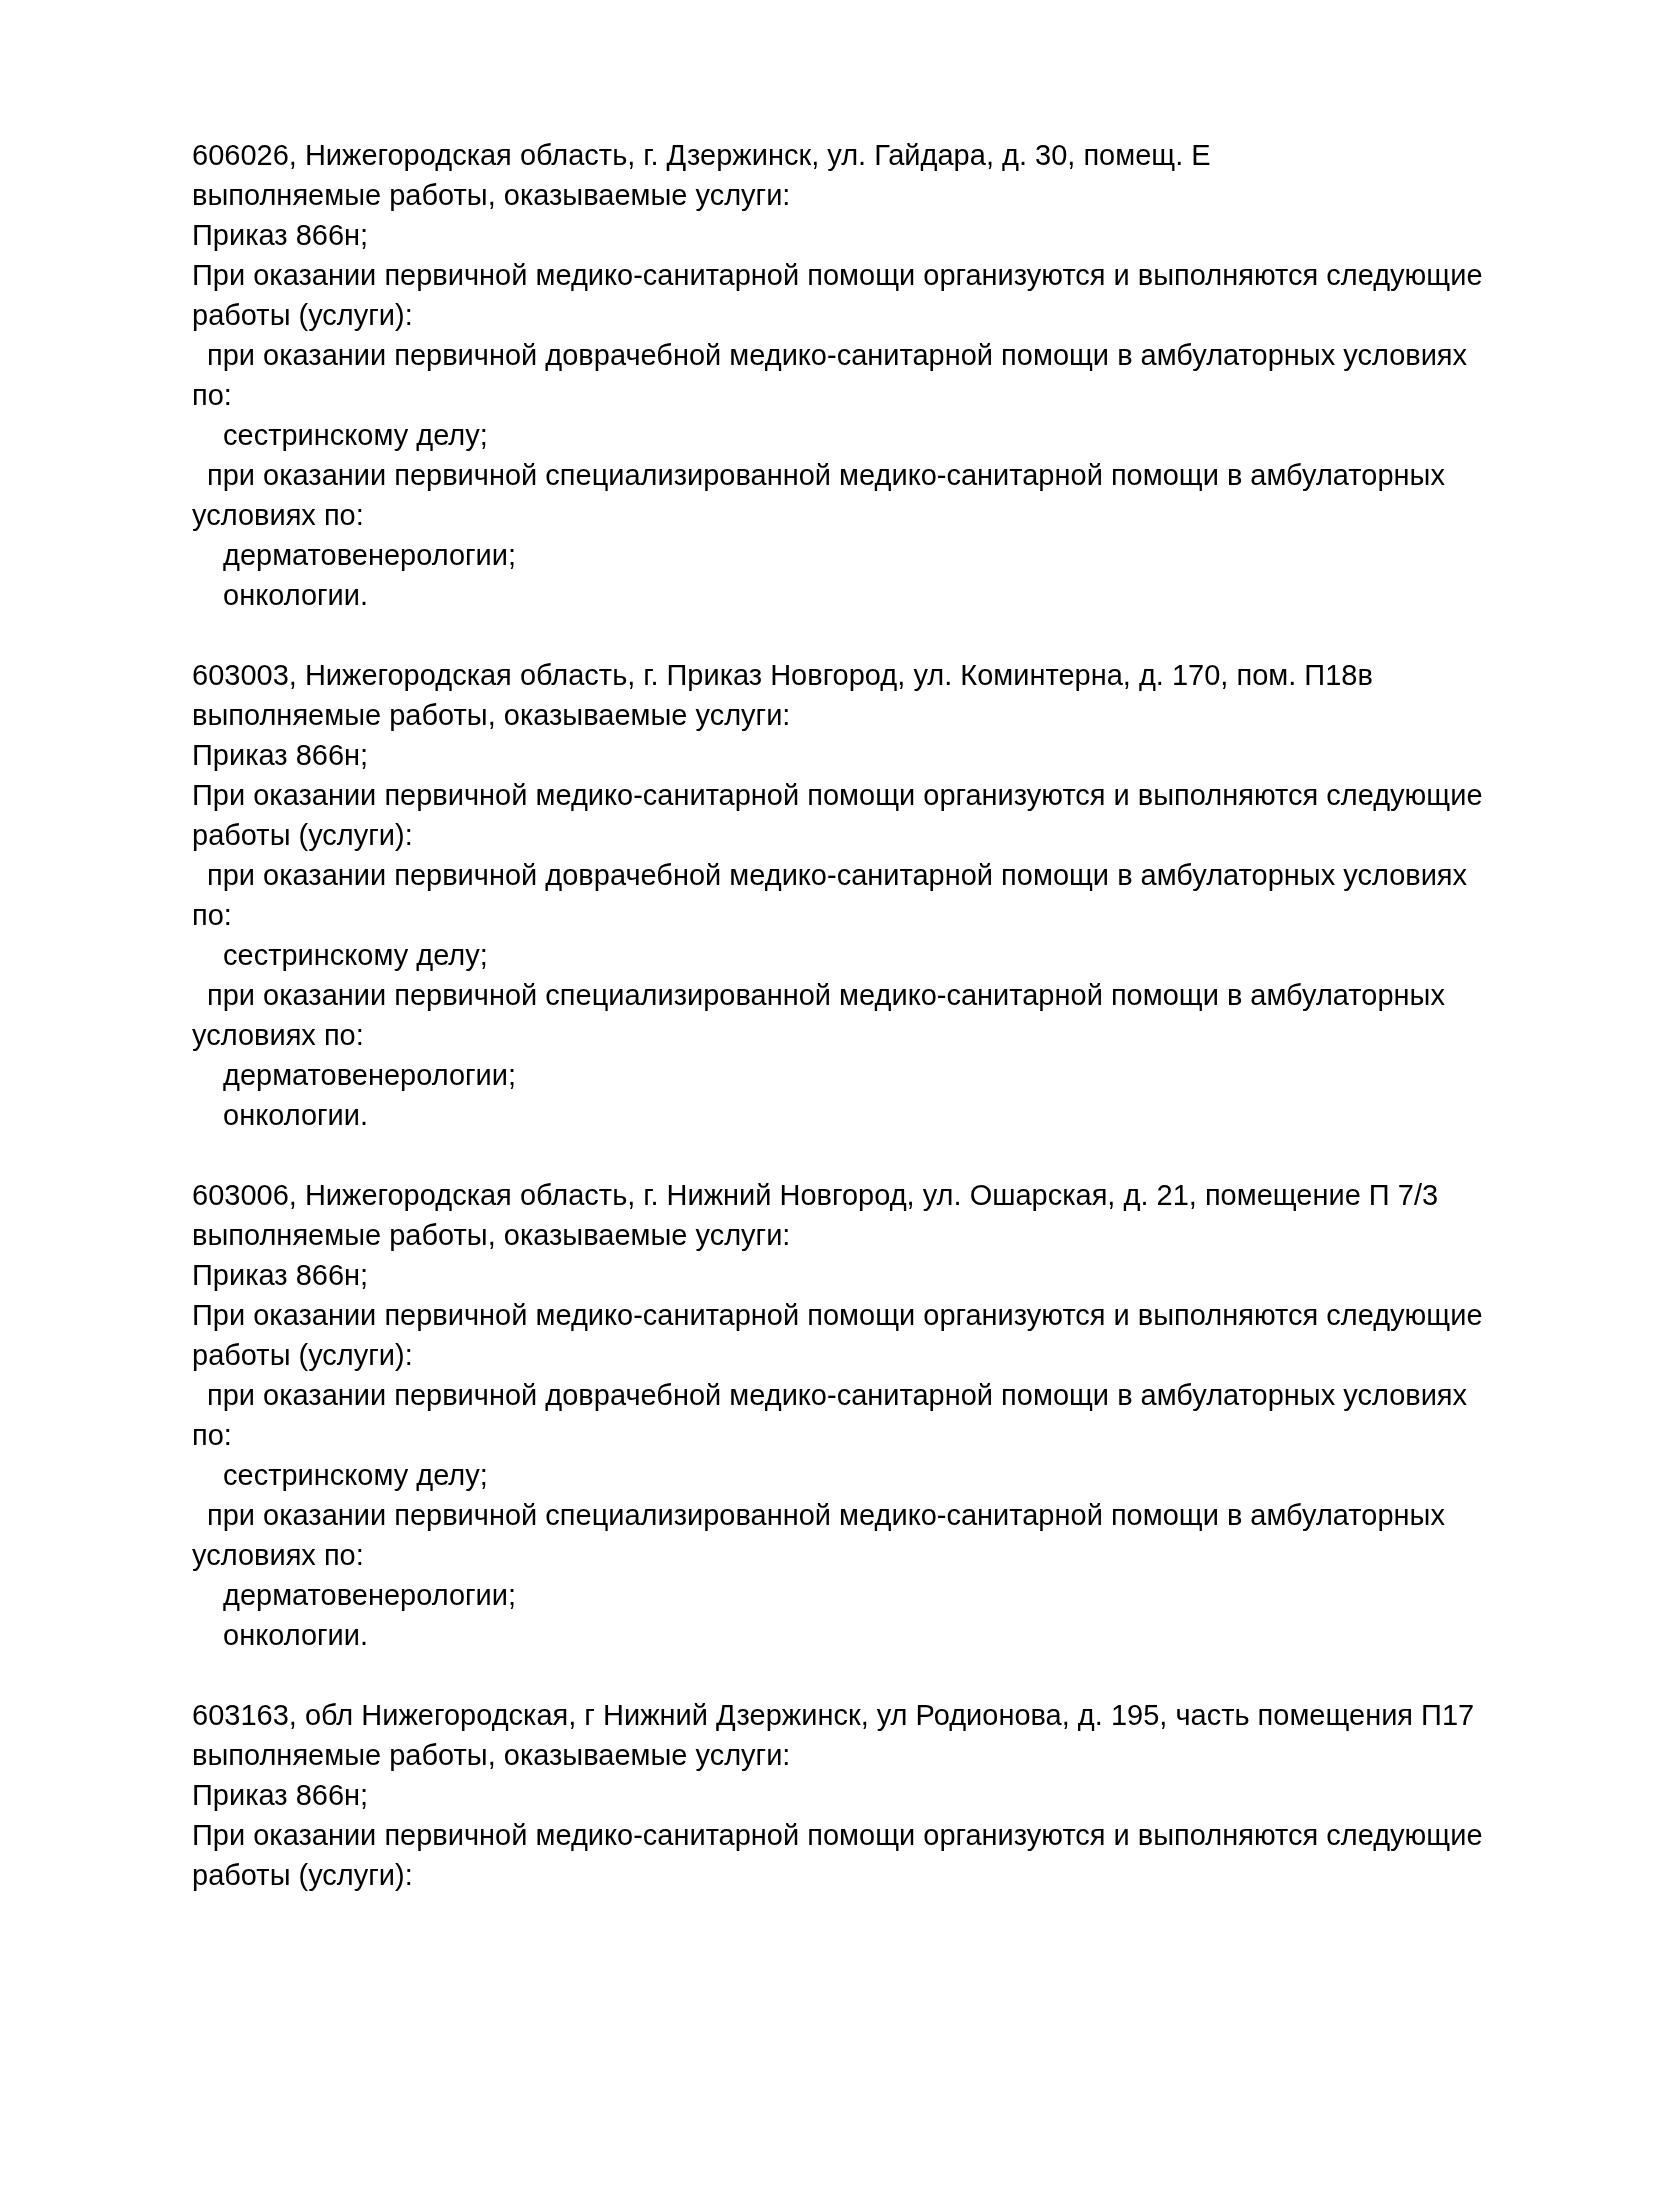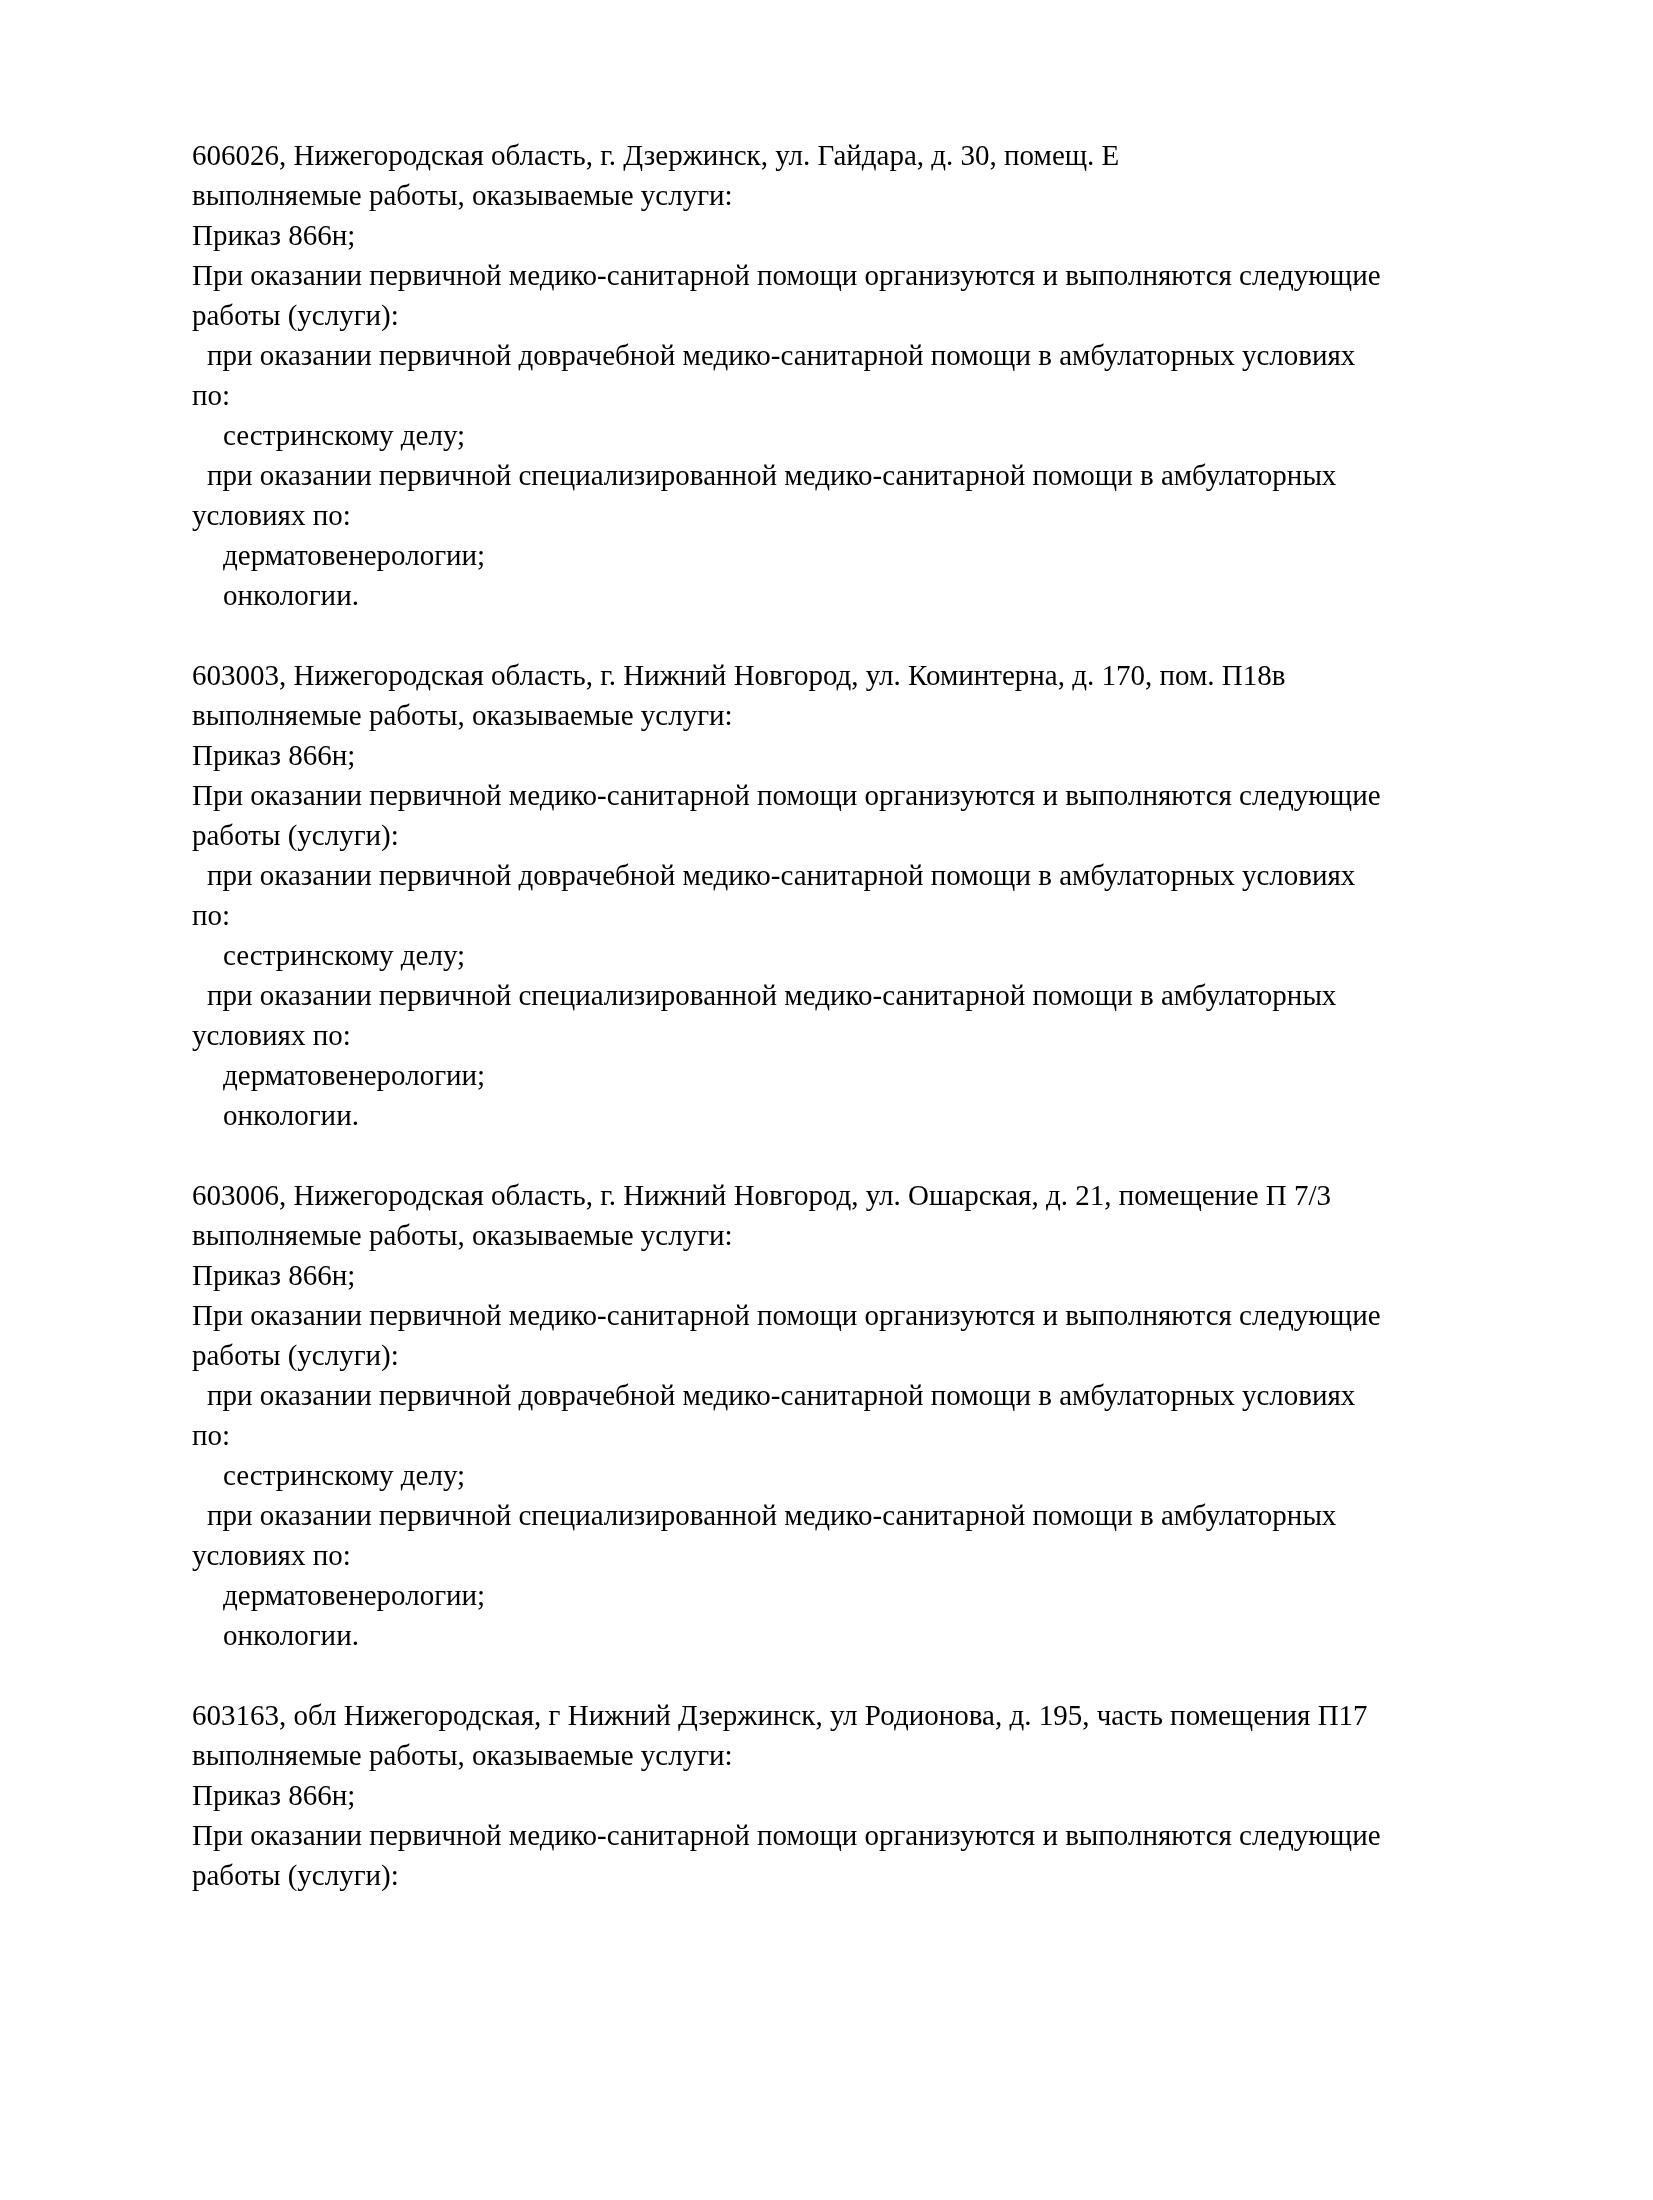--- a/index.html
+++ b/index.html
@@ -10,21 +10,21 @@
   body {
     width: 1653px;
     height: 2200px;
     overflow: hidden;
   }
   .page {
     box-sizing: border-box;
     width: 1653px;
     height: 2200px;
     padding: 135px 150px 0 192px;
-    font-family: Liberation Serif, serif;
+    font-family: Liberation Sans, sans-serif;
     font-size: 29px;
     line-height: 40px;
     color: #000000;
     background: #ffffff;
   }
   .block {
     margin: 0 0 40px 0;
   }
   .line {
     white-space: nowrap;
@@ -45,21 +45,21 @@
       <div class="line indent-0">работы (услуги):</div>
       <div class="line indent-1">при оказании первичной доврачебной медико-санитарной помощи в амбулаторных условиях</div>
       <div class="line indent-0">по:</div>
       <div class="line indent-2">сестринскому делу;</div>
       <div class="line indent-1">при оказании первичной специализированной медико-санитарной помощи в амбулаторных</div>
       <div class="line indent-0">условиях по:</div>
       <div class="line indent-2">дерматовенерологии;</div>
       <div class="line indent-2">онкологии.</div>
     </div>
     <div class="block">
-      <div class="line indent-0">603003, Нижегородская область, г. Нижний Новгород, ул. Коминтерна, д. 170, пом. П18в</div>
+      <div class="line indent-0">603003, Нижегородская область, г. Приказ Новгород, ул. Коминтерна, д. 170, пом. П18в</div>
       <div class="line indent-0">выполняемые работы, оказываемые услуги:</div>
       <div class="line indent-0">Приказ 866н;</div>
       <div class="line indent-0">При оказании первичной медико-санитарной помощи организуются и выполняются следующие</div>
       <div class="line indent-0">работы (услуги):</div>
       <div class="line indent-1">при оказании первичной доврачебной медико-санитарной помощи в амбулаторных условиях</div>
       <div class="line indent-0">по:</div>
       <div class="line indent-2">сестринскому делу;</div>
       <div class="line indent-1">при оказании первичной специализированной медико-санитарной помощи в амбулаторных</div>
       <div class="line indent-0">условиях по:</div>
       <div class="line indent-2">дерматовенерологии;</div>

